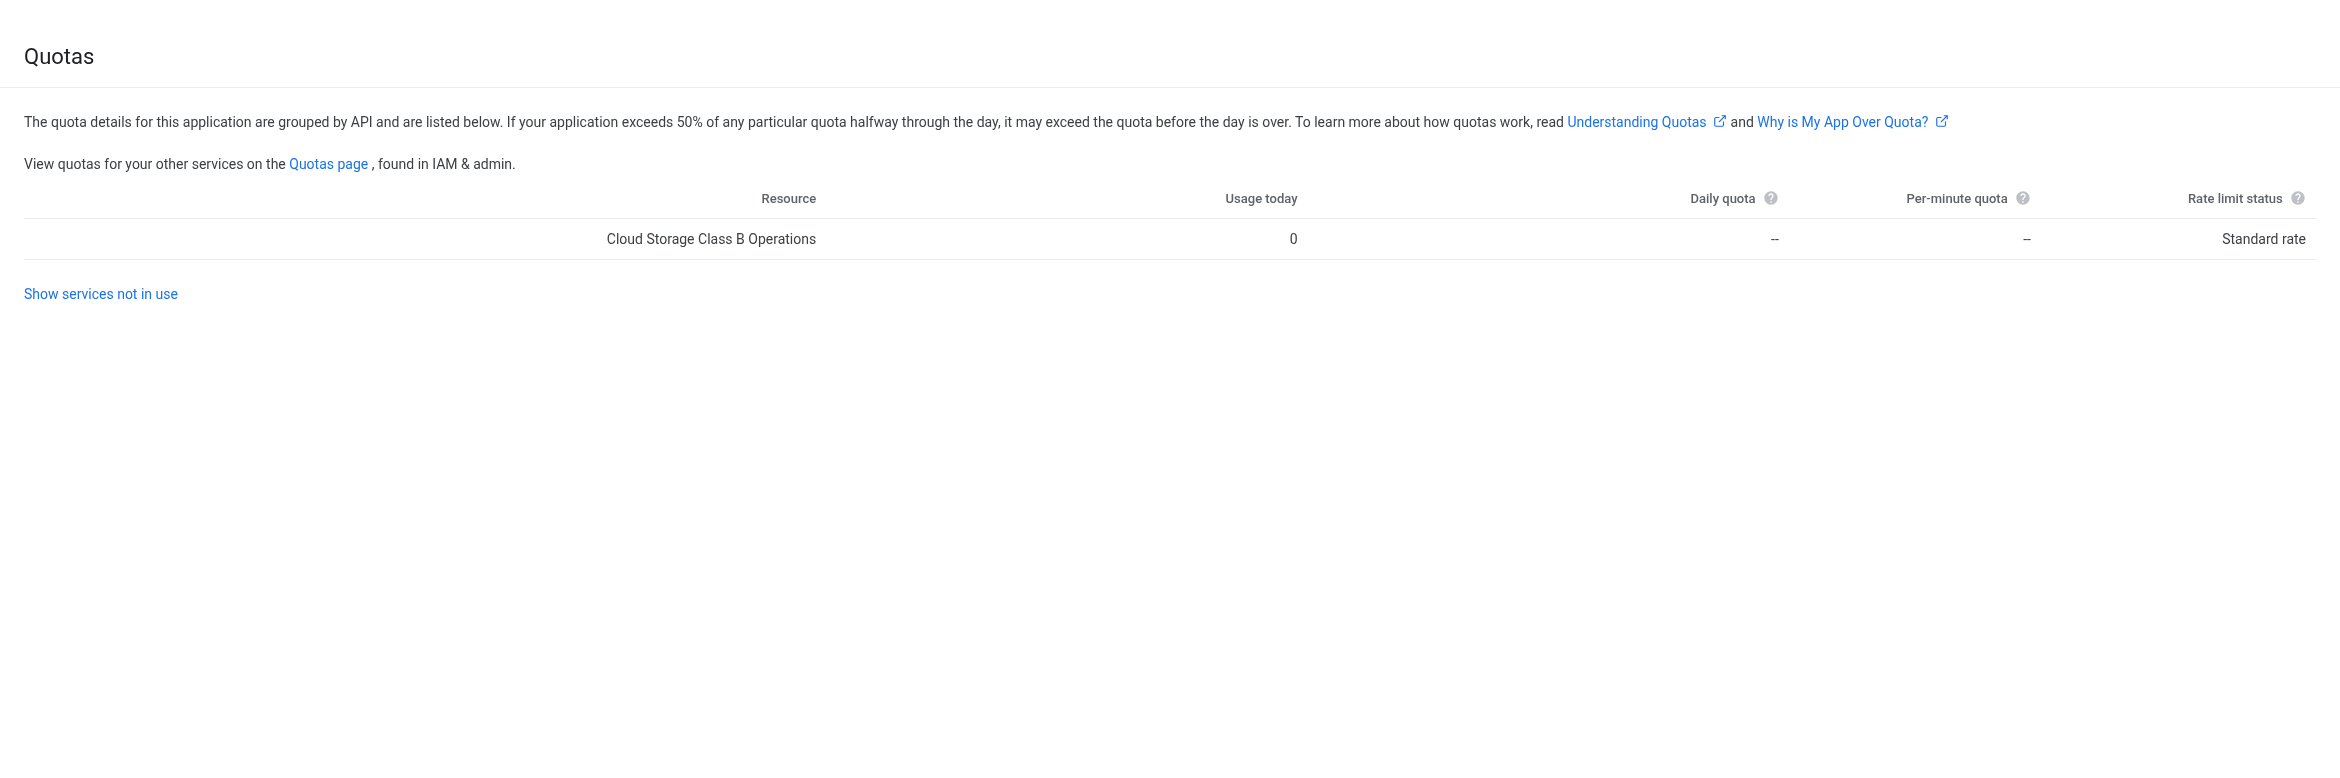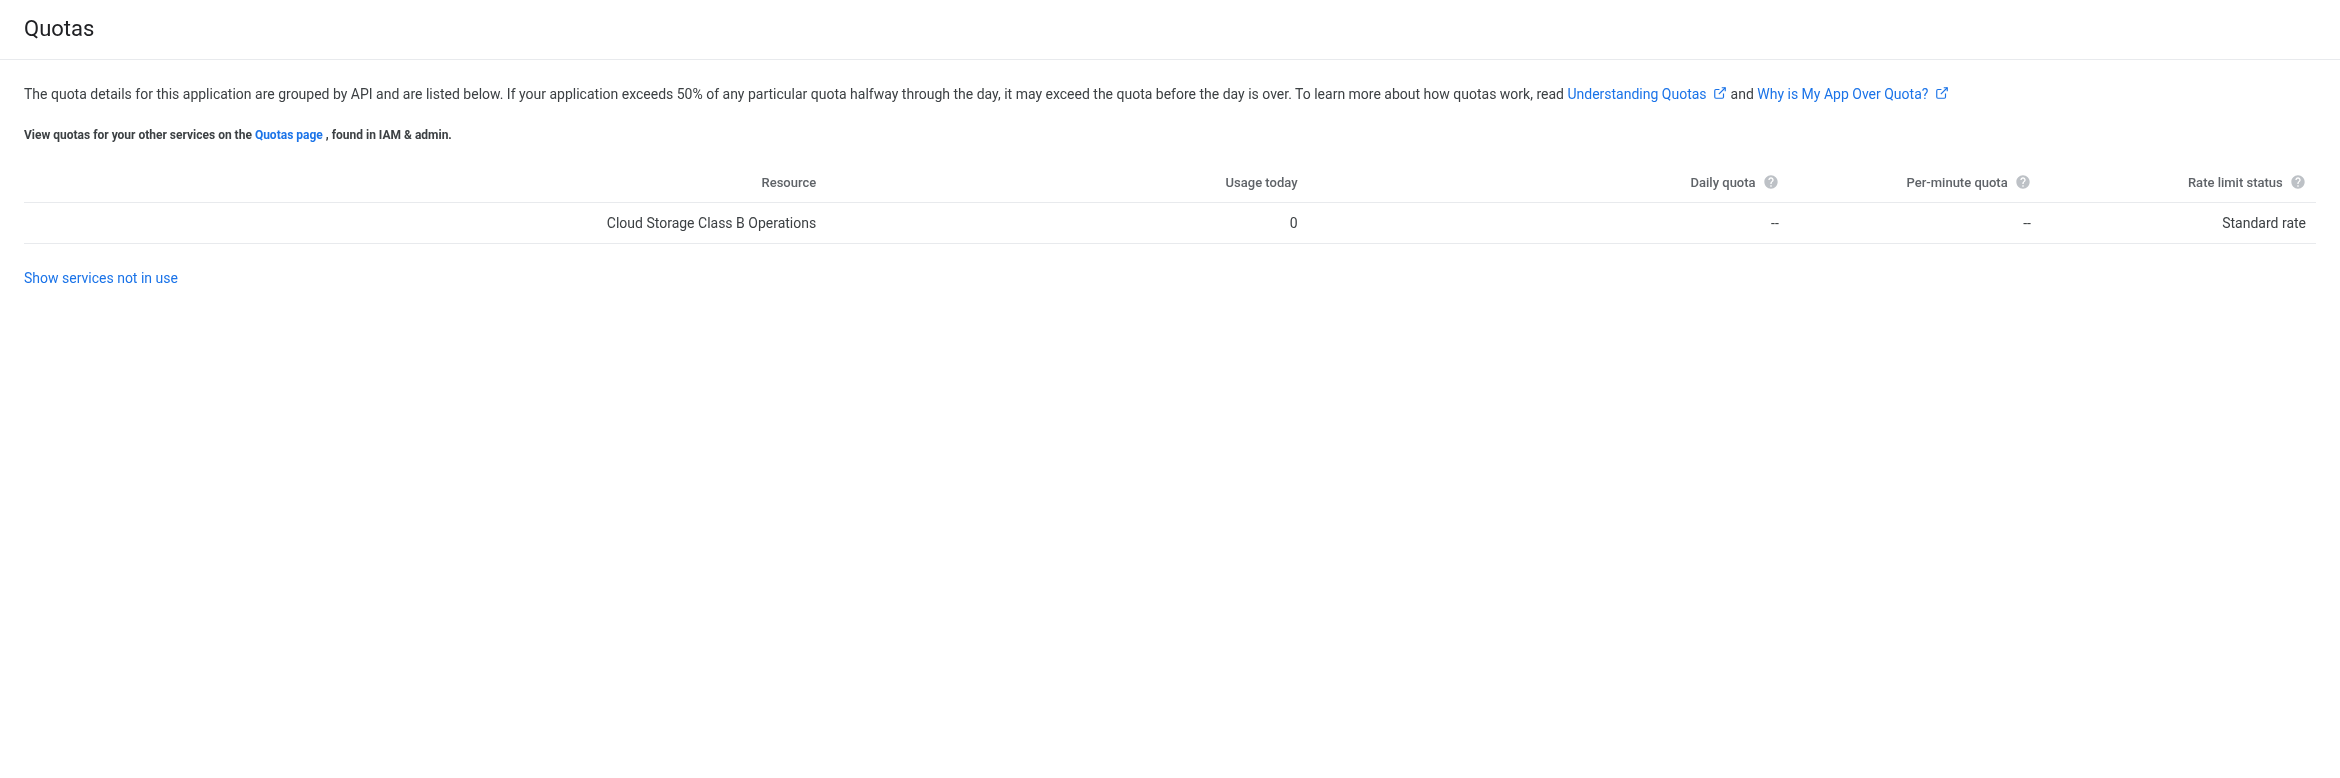--- a/index.html
+++ b/index.html
@@ -5,41 +5,41 @@
     * { box-sizing: border-box; margin: 0; padding: 0; }
     body {
       font-family: Roboto, "Helvetica Neue", Arial, sans-serif;
       color: #202124;
       background: #fff;
       font-size: 14px;
     }
     .page-header {
       padding: 16px 24px 18px 24px;
       border-bottom: 1px solid #e8eaed;
+      margin-top: 28px;
     }
     .page-title {
       font-size: 22px;
       font-weight: 400;
       color: #202124;
     }
     .content {
       padding: 24px;
     }
     .description {
       color: #3c4043;
       font-size: 14px;
       line-height: 1.55;
       margin-bottom: 20px;
     }
     .description2 {
       color: #3c4043;
-      font-size: 12px;
+      font-size: 14px;
       line-height: 1.55;
-      margin-bottom: 18px;
-      font-weight: bold;
+      margin-bottom: 3px;
     }
     .link {
       color: #1a73e8;
       text-decoration: none;
       cursor: pointer;
     }
     .ext-icon {
       display: inline-block;
       width: 14px; height: 14px;
       vertical-align: -1px;

